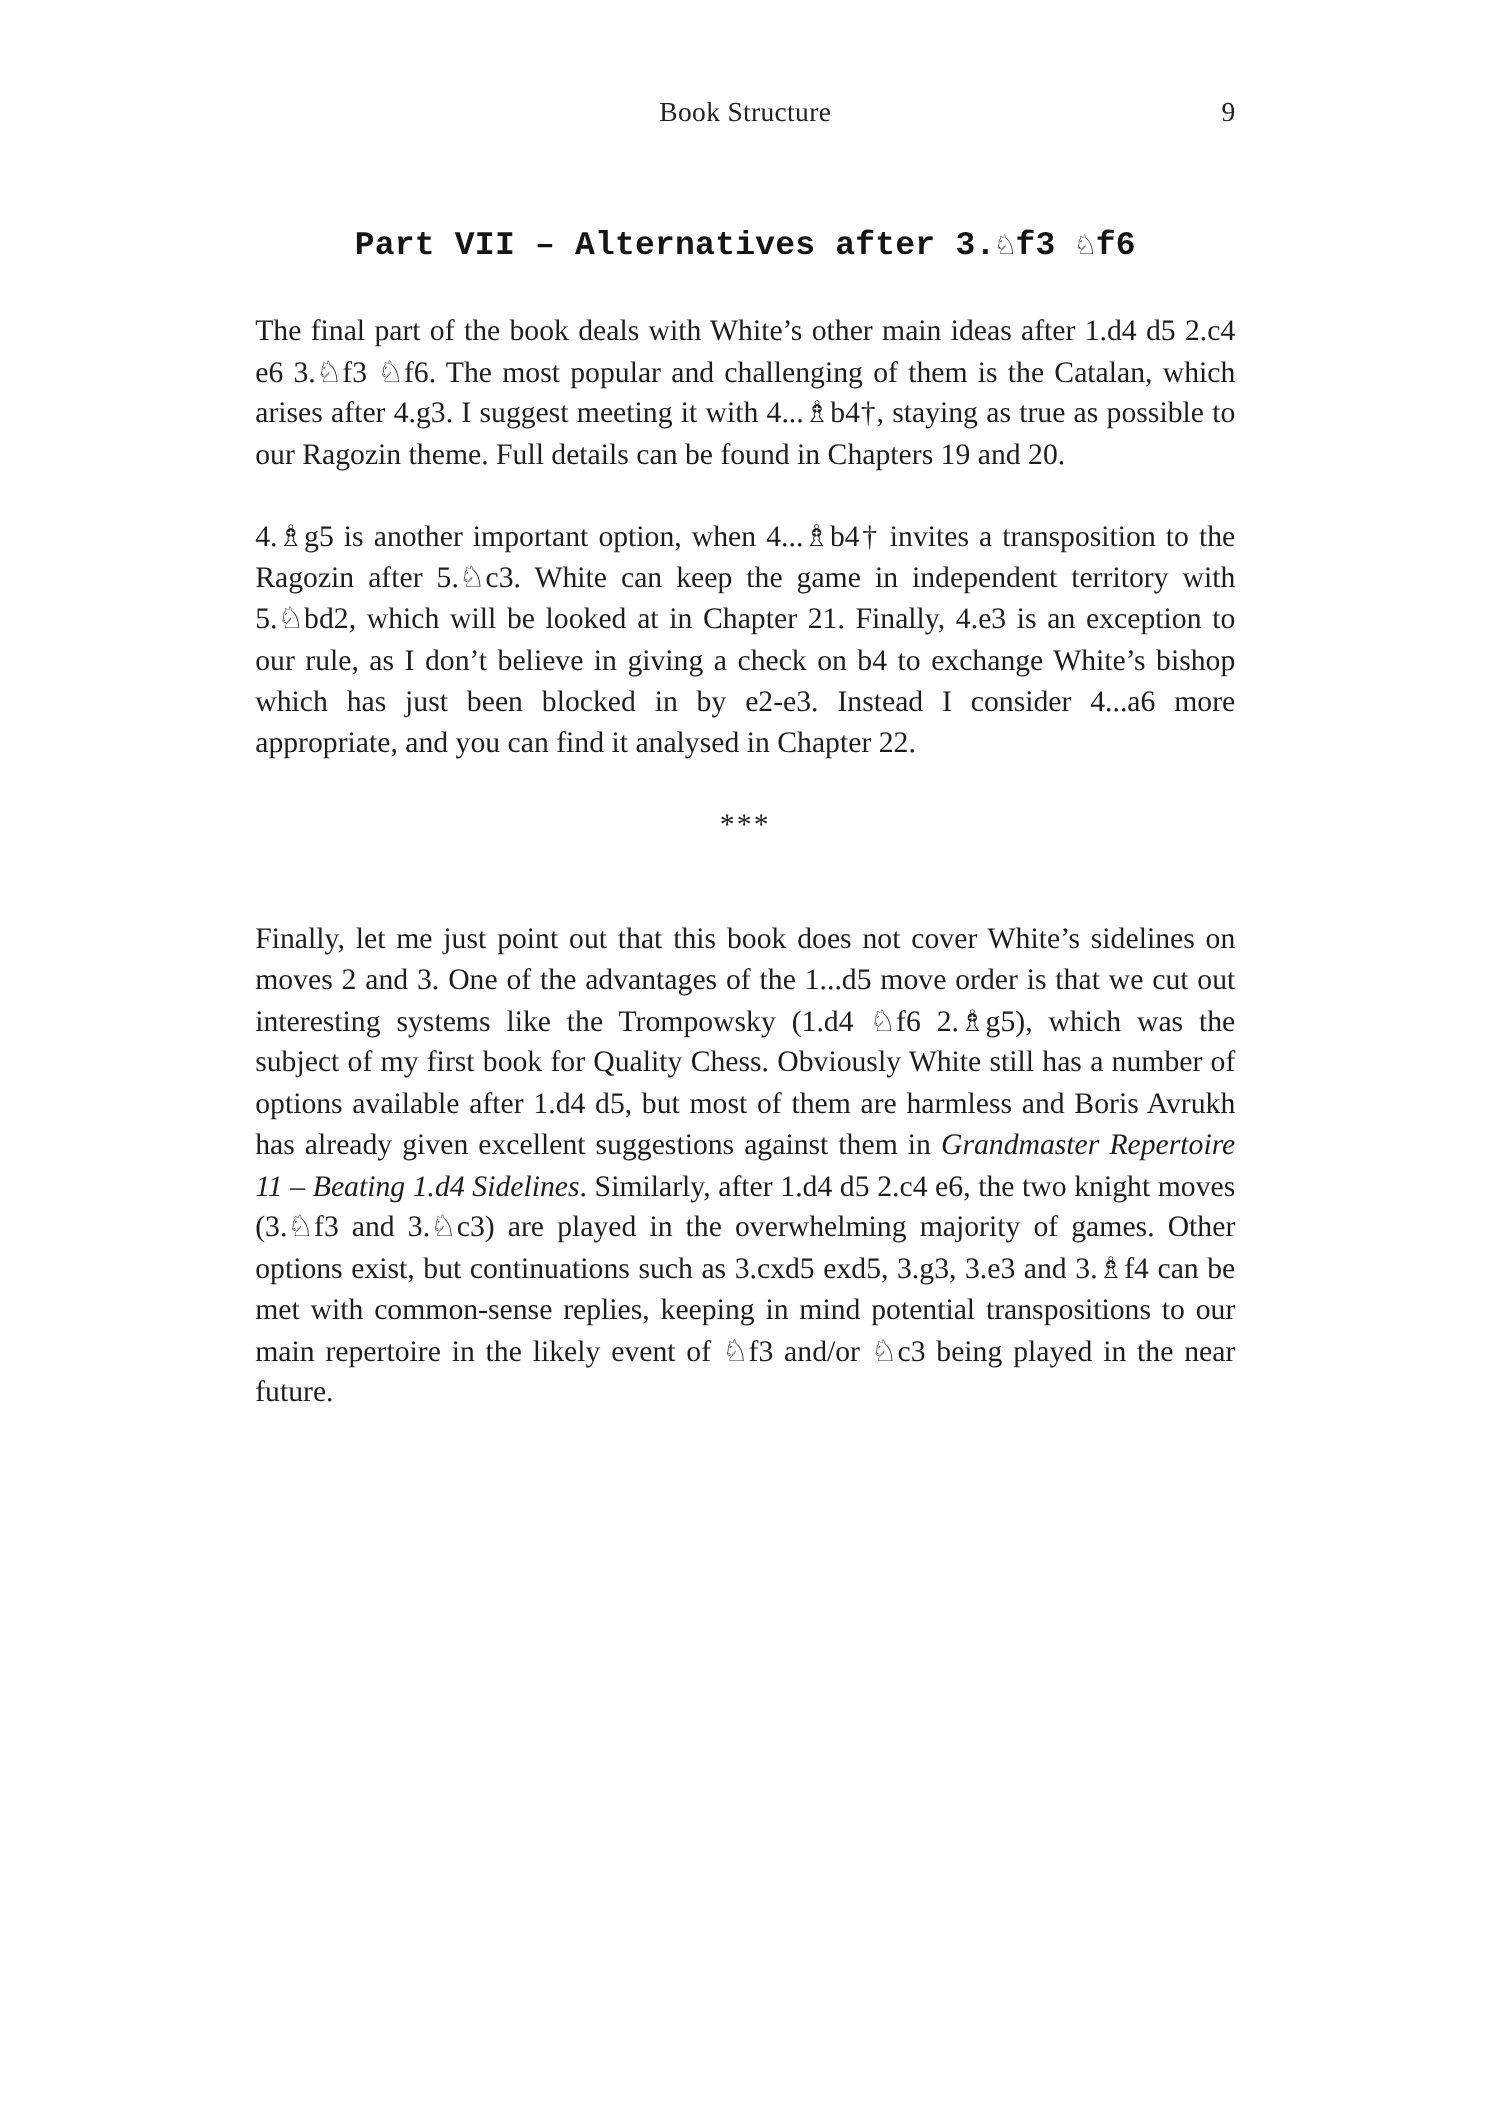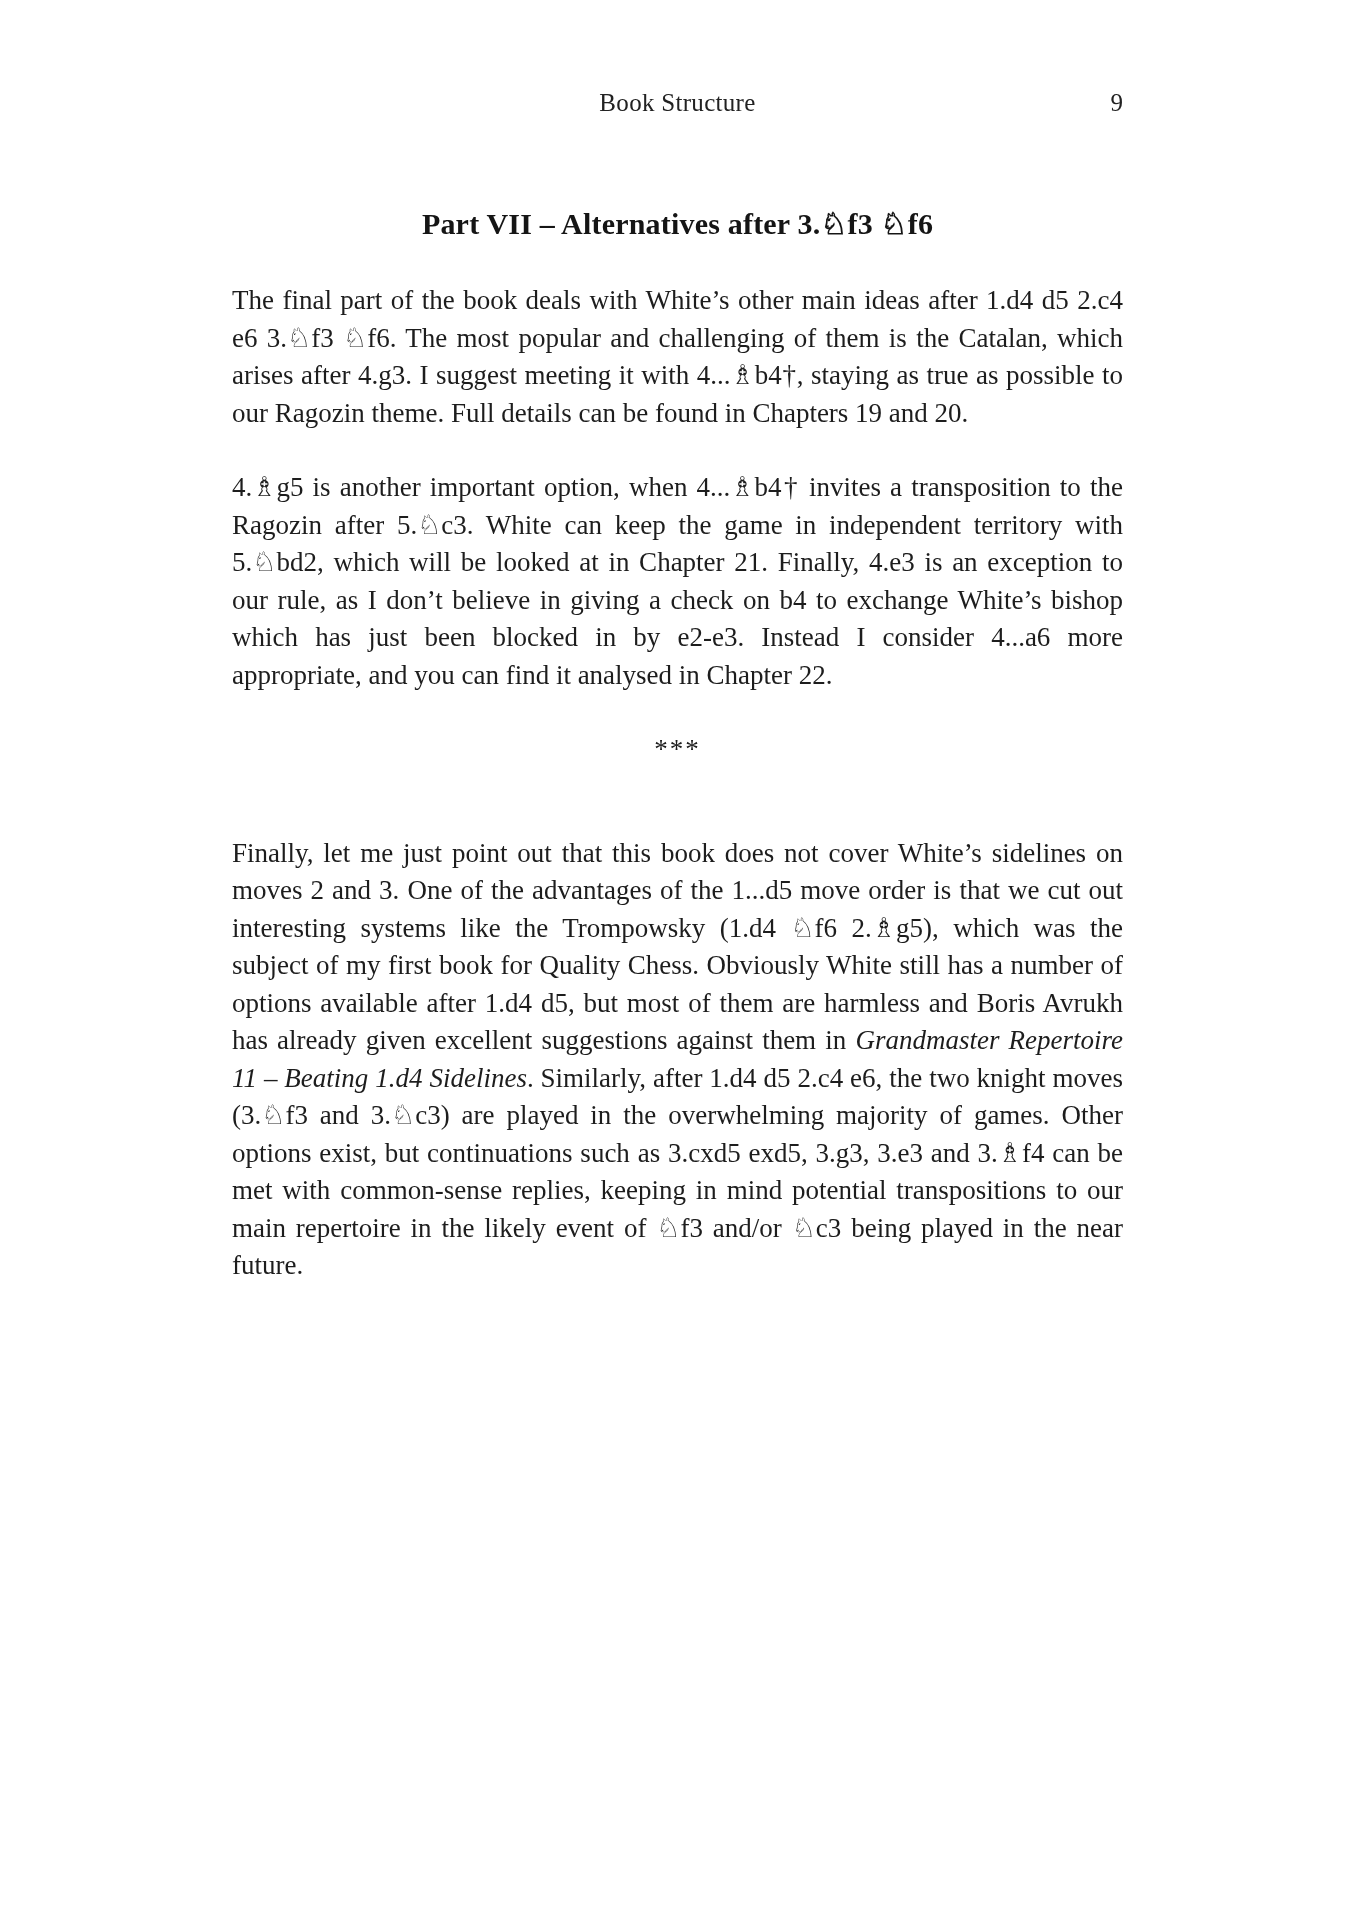--- a/index.html
+++ b/index.html
@@ -36,20 +36,21 @@
     text-align: right;
   }
   .part-heading {
     margin: 88px 0 40px 0;
     text-align: center;
     font-size: 30px;
     font-weight: 700;
     line-height: 1.2;
     color: #151515;
     letter-spacing: 0.2px;
+    font-family: Liberation Mono, monospace;
   }
   .body-text {
     font-size: 27px;
     line-height: 37.5px;
     color: #1d1d1d;
   }
   .body-text p {
     margin: 0 0 37px 0;
     text-align: justify;
     text-justify: inter-word;

